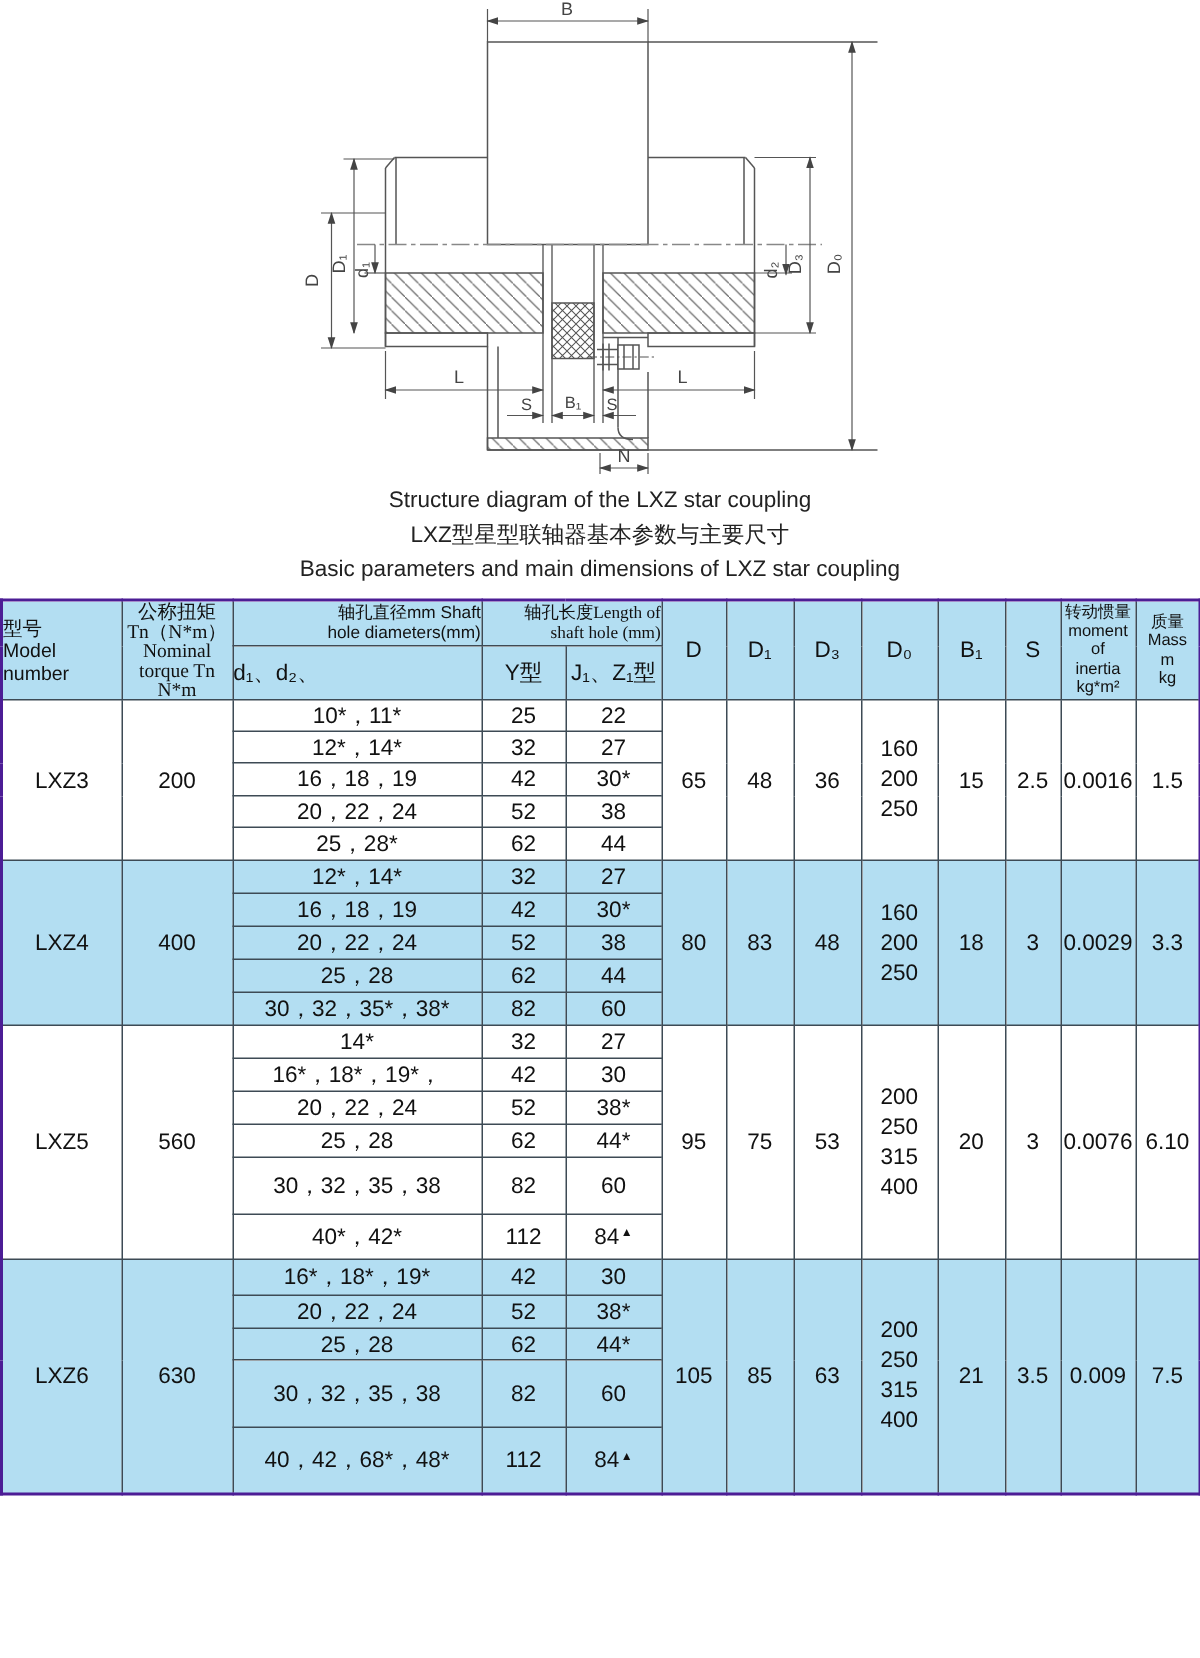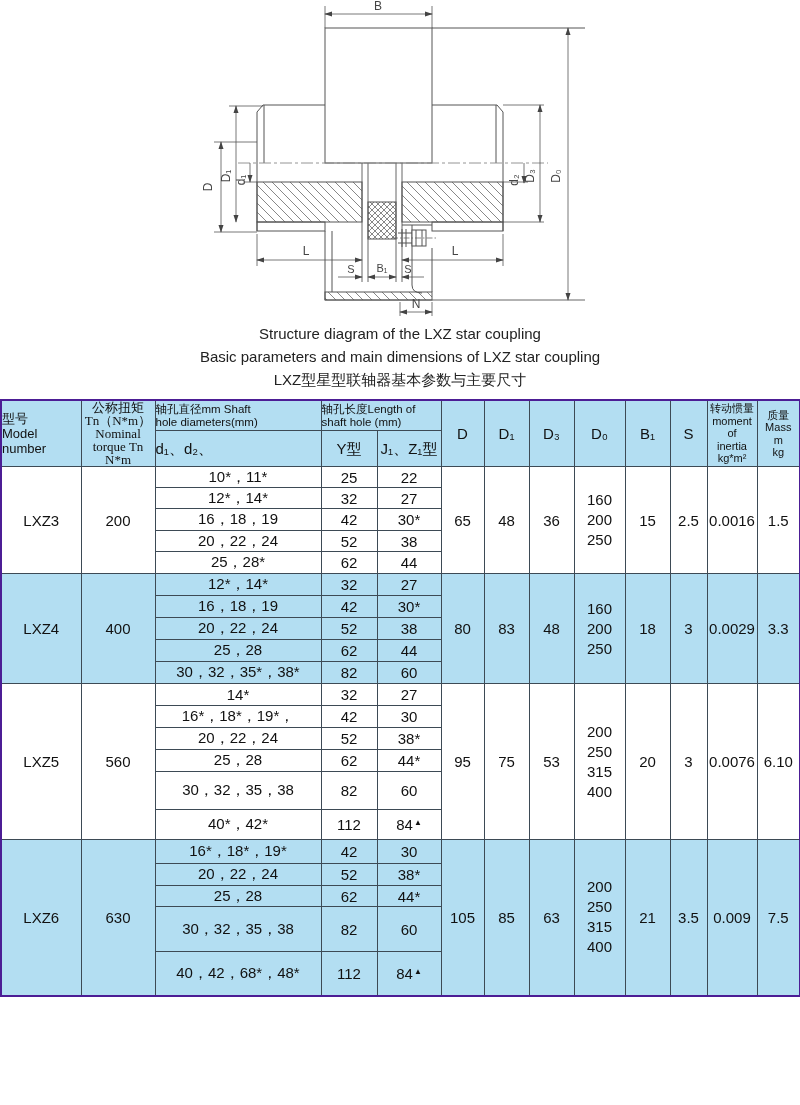--- a/index.html
+++ b/index.html
@@ -7,22 +7,22 @@
   .diagram-wrap{width:800px;height:318px;}
   .titles{width:800px;text-align:center;margin-top:4px;}
   .title-line{font-size:15px;line-height:23px;color:#222;margin:0;}
   table.params{border-collapse:collapse;table-layout:fixed;width:799px;margin-top:8px;border:2px solid #4c1d95;}
   table.params th,table.params td{border:1px solid #3d4a55;padding:0;font-weight:normal;overflow:hidden;vertical-align:middle;}
   .blue{background:#b3def2;}
   .pre{white-space:pre-line;}
   th{font-size:12px;line-height:13px;color:#111;}
   .hmodel{text-align:left;padding-left:12px;font-size:13px;line-height:15px;}
   .htorque{font-size:13px;line-height:13px;font-family:Liberation Serif, serif;}
-  .hdia{text-align:left;padding-left:14px;font-size:11.5px;line-height:13px;}
-  .hlen{text-align:left;padding-left:10px;font-size:11.5px;line-height:13px;}
+  .hdia{text-align:right;padding-left:14px;font-size:11.5px;line-height:13px;}
+  .hlen{text-align:right;padding-left:10px;font-size:11.5px;line-height:13px;font-family:Liberation Serif, serif;}
   .hbig{font-size:15px;}
   .hsmall{font-size:11px;line-height:12.5px;}
   .hsub{font-size:15px;}
   .hsub-d{text-align:left;padding-left:24px;font-size:15px;}
   td.model,td.num{text-align:center;font-size:15px;}
   td.dia{text-align:center;padding-left:22px;font-size:15px;}
   td.d0{text-align:center;font-size:15px;line-height:20px;white-space:pre-line;}
   tr.h21{height:21px;} tr.h22{height:22px;} tr.h24{height:24px;}
   tr.h30{height:30px;} tr.h38{height:38px;} tr.h44{height:44px;}
   tr.h45{height:45px;} tr.hr1{height:30px;} tr.hr2{height:35px;margin-left:20px;}
@@ -144,22 +144,22 @@
     <text x="351" y="273" font-size="11">S</text>
     <text x="382" y="272" font-size="11">B₁</text>
     <text x="408" y="273" font-size="11">S</text>
     <text x="416" y="308" font-size="12">N</text>
   </g>
 </svg>
 </div>
 
 <div class="titles">
   <p class="title-line">Structure diagram of the LXZ star coupling</p>
+  <p class="title-line">LXZ型星型联轴器基本参数与主要尺寸</p>
   <p class="title-line">Basic parameters and main dimensions of LXZ star coupling</p>
-  <p class="title-line">LXZ型星型联轴器基本参数与主要尺寸</p>
 </div>
 
 <table class="params">
   <colgroup>
     <col style="width:80px">
       <col style="width:74px">
       <col style="width:166px">
     <col style="width:56px">
       <col style="width:64px">
       <col style="width:43px">

